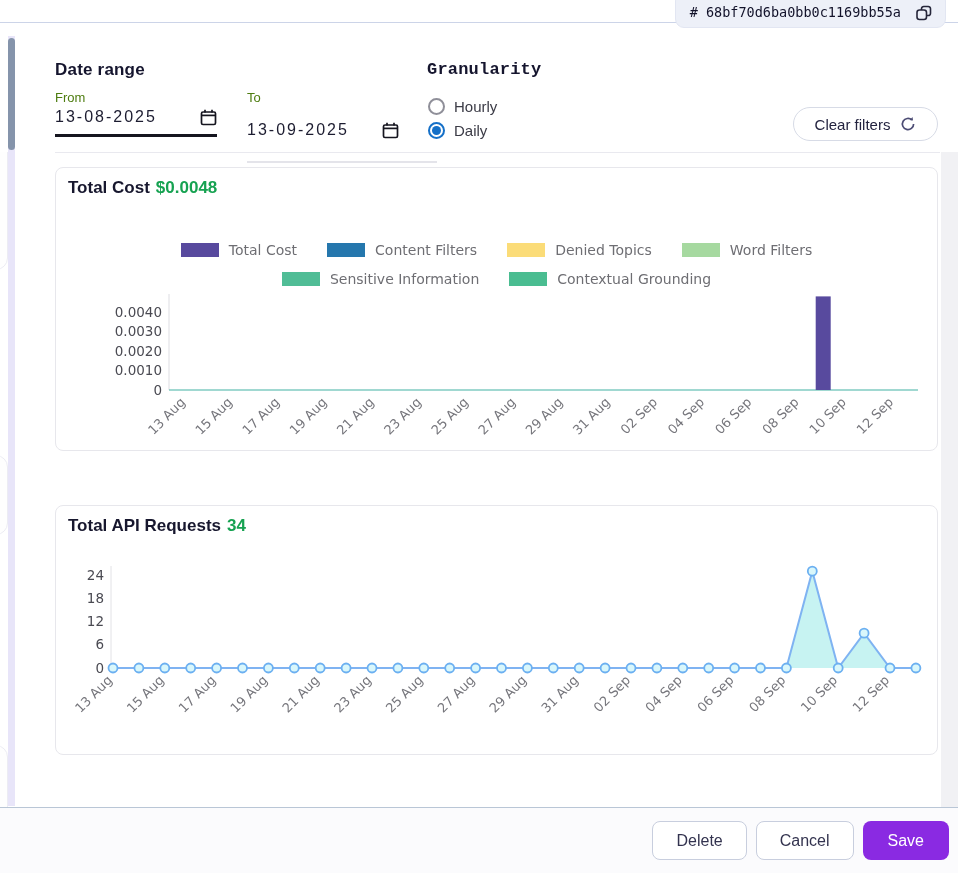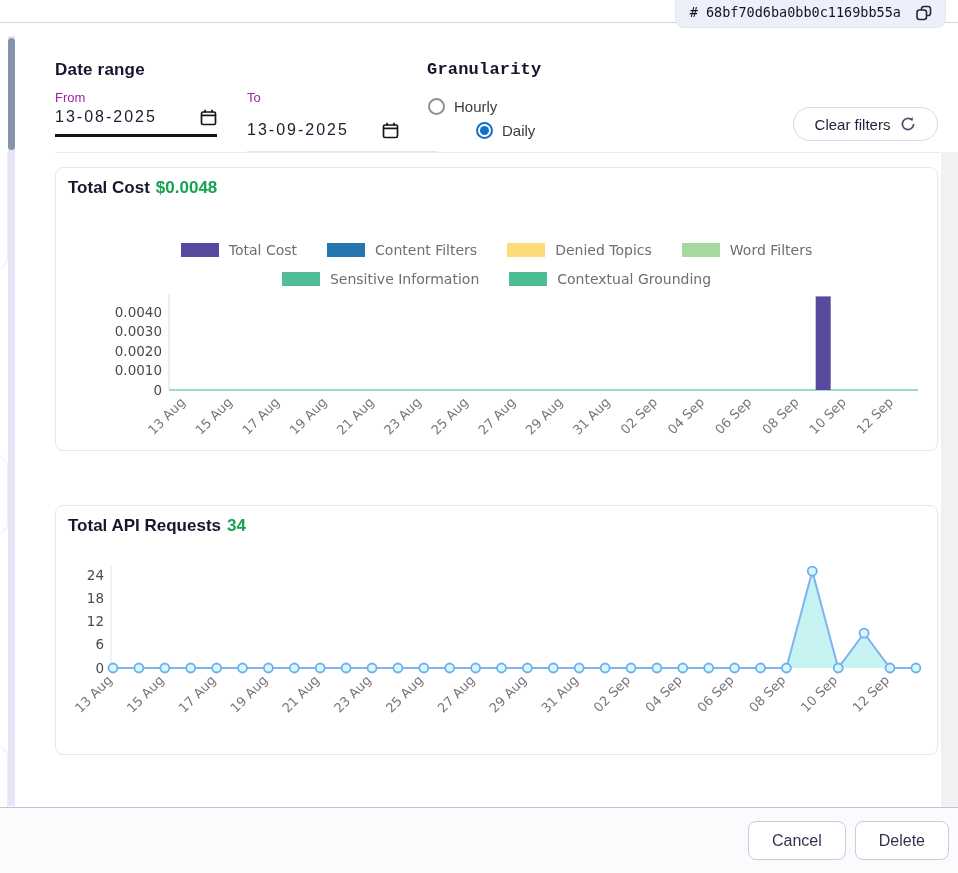--- a/index.html
+++ b/index.html
@@ -17,25 +17,25 @@
   .sb-thumb { position:absolute; left:8px; top:38px; width:7px; height:112px; background:#8594ab; border-radius:4px; z-index:5; }
   .ghost { position:absolute; left:-34px; width:42px; border:1.5px solid #ececf3; border-radius:12px; background:#fefefe; z-index:1; }
   .right-strip { position:absolute; left:941px; top:35px; width:17px; height:772px; background:#f1f1f4; z-index:1; }
 
   
   .filters { position:absolute; left:0; top:34px; width:958px; height:118px; background:#fff; z-index:2; }
   .sec-label { font-size:17px; font-weight:700; color:#15152e; letter-spacing:.2px; }
   .date-range-label { position:absolute; left:55px; top:26px; }
   .gran-label { position:absolute; left:427px; top:26px;font-family:Liberation Mono, monospace; }
   .field { position:absolute; top:56px; }
-  .field .flabel { font-size:13px; color:#a21caf; margin-bottom:3px; }
+  .field .flabel { font-size:13px; color:#4d7c0f; margin-bottom:3px; }
   .frow { display:flex; align-items:center; justify-content:space-between; }
   .fvalue { font-size:16px; color:#1c1c30; letter-spacing:2px; }
   .from-field { left:55px; width:162px; border-bottom:3px solid #15151f; padding-bottom:8px; }
-  .to-field { left:247px; width:190px; border-bottom:2px solid #e4e4ea; padding-bottom:12px; }
+  .to-field { left:247px; width:190px; border-bottom:2px solid #e4e4ea; padding-bottom:22px; }
   .to-field .frow { padding-right:38px;margin-top:16px; }
   .cal-btn { background:none; border:none; cursor:pointer; display:flex; padding:0; }
 
   .radio-row { position:absolute; left:428px; display:flex; align-items:flex-end; gap:9px; cursor:pointer; }
   .radio { width:17px; height:17px; border:2px solid #8f8f99; border-radius:50%; background:#fff; flex:0 0 auto; }
   .radio.checked { border-color:#1570c8; }
   .radio.checked::after { content:''; display:block; width:9px; height:9px; margin:2px; border-radius:50%; background:#1570c8; }
   .radio-label { font-size:15px; color:#3b3b46; }
 
   .clear-btn { position:absolute; left:793px; top:73px; width:145px; height:34px; border:1px solid #d7dbe6; border-radius:17px; background:#fff; display:flex; align-items:center; justify-content:center; gap:10px; font-size:15px; color:#23233f; cursor:pointer; font-family:inherit; }
@@ -121,21 +121,21 @@
         </button>
       </div>
     </div>
 
     <div class="sec-label gran-label">Granularity</div>
 
     <div class="radio-row" style="top:64px;">
       <span class="radio"></span>
       <span class="radio-label">Hourly</span>
     </div>
-    <div class="radio-row" style="top:88px;margin-left:48px;">
+    <div class="radio-row" style="top:88px;">
       <span class="radio checked"></span>
       <span class="radio-label">Daily</span>
     </div>
 
     <button class="clear-btn">
       <span>Clear filters</span>
       <svg width="16" height="16" viewBox="0 0 16 16">
         <path d="M13.6 8a5.6 5.6 0 1 1-1.7-4" fill="none" stroke="#4c4c74" stroke-width="1.7"></path>
         <path d="M12.6 1l0.4 3.4-3.3-0.4z" fill="#4c4c74"></path>
       </svg>
@@ -263,17 +263,18 @@
         <text transform="translate(575,127) rotate(-45)" text-anchor="end">02 Sep</text>
         <text transform="translate(626.8,127) rotate(-45)" text-anchor="end">04 Sep</text>
         <text transform="translate(678.5999999999999,127) rotate(-45)" text-anchor="end">06 Sep</text>
         <text transform="translate(730.4,127) rotate(-45)" text-anchor="end">08 Sep</text>
         <text transform="translate(782.1999999999999,127) rotate(-45)" text-anchor="end">10 Sep</text>
         <text transform="translate(834,127) rotate(-45)" text-anchor="end">12 Sep</text>
       </svg>
   </div>
 
   <div class="footer">
+    <button class="btn btn-outline">Delete</button>
     <button class="btn btn-outline">Cancel</button>
-    <button class="btn btn-outline">Delete</button>
+    <button class="btn btn-save">Save</button>
   </div>
 
 </div>
 
 </body></html>

